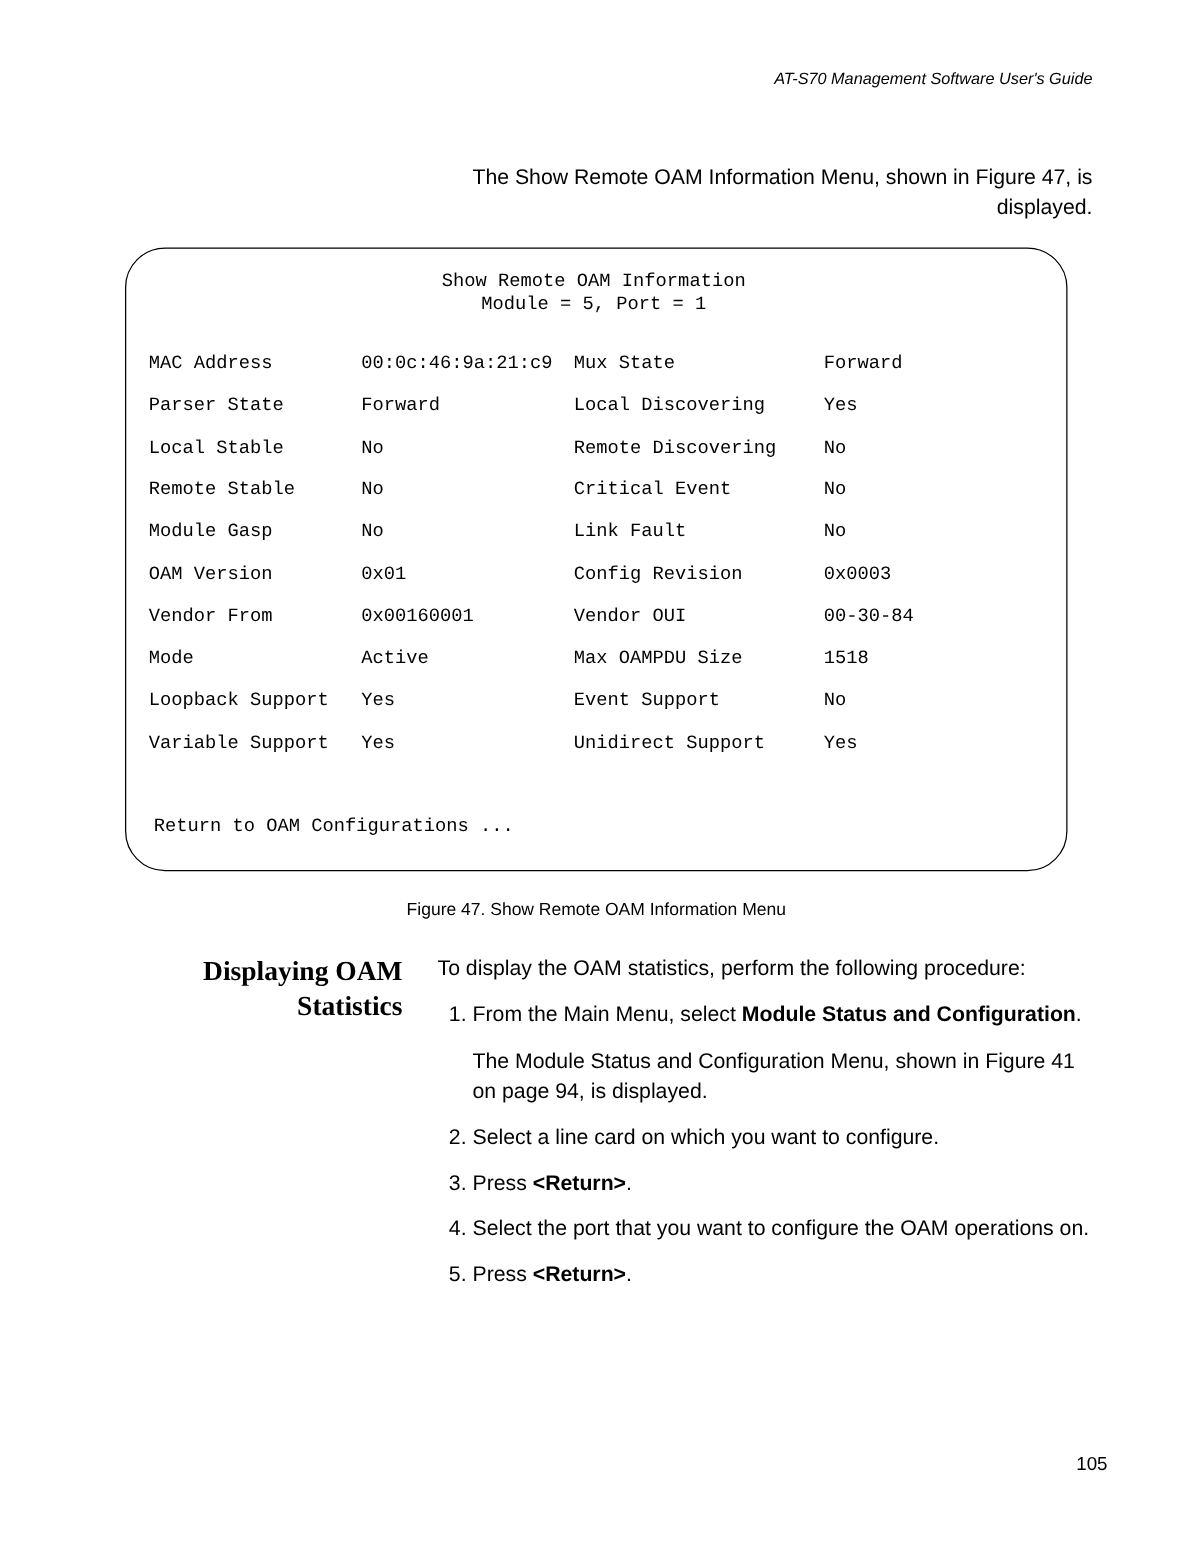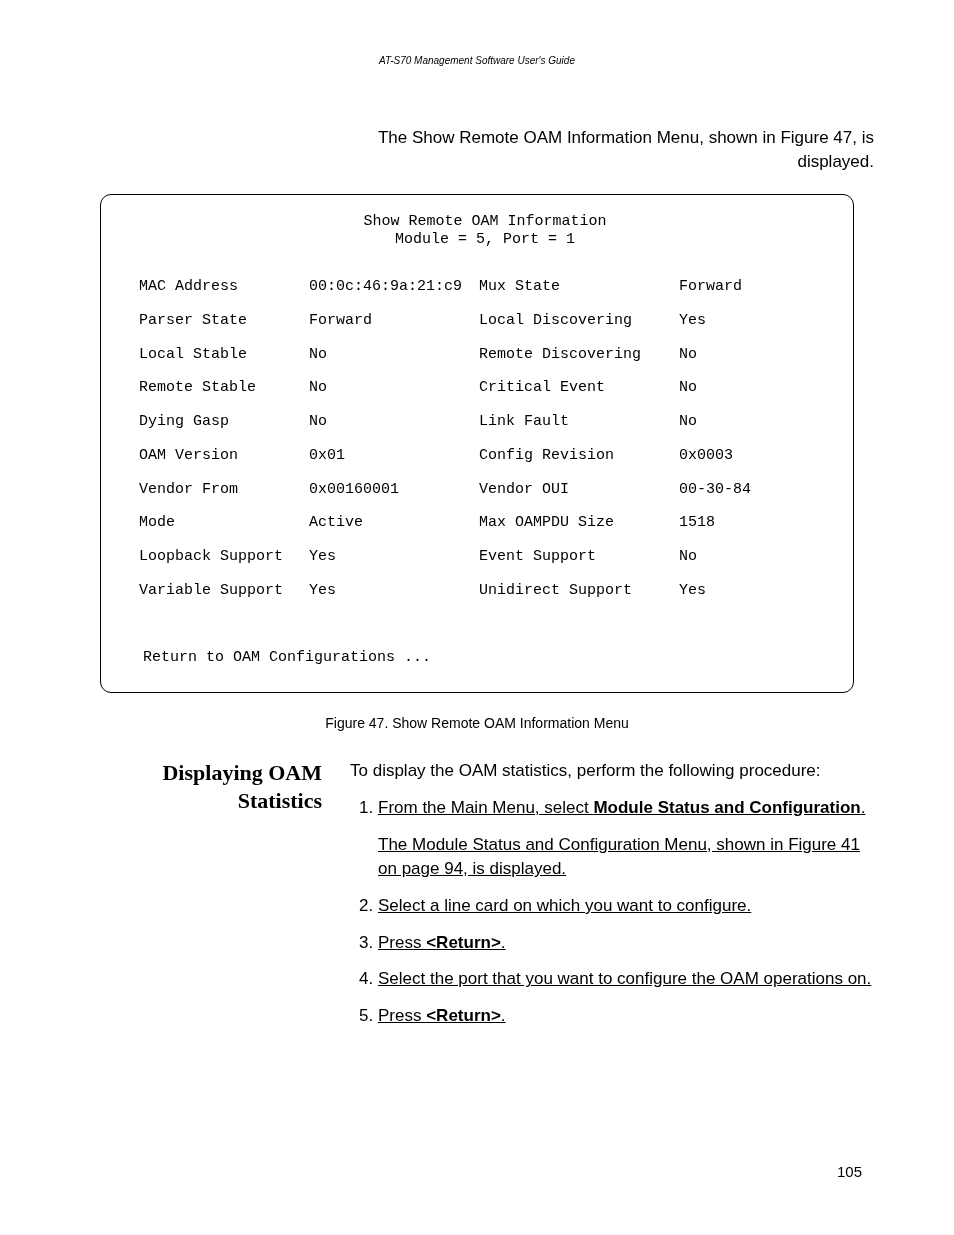--- a/index.html
+++ b/index.html
@@ -6,37 +6,37 @@
     body {
       width: 954px;
       height: 1235px;
       background: #fff;
       font-family: Arial, Helvetica, sans-serif;
       color: #000;
       position: relative;
       padding: 55px 80px 40px 80px;
     }
     .header {
-      text-align: center;
+      text-align: right;
       font-style: italic;
-      font-size: 10px;
+      font-size: 13px;
       margin-bottom: 60px;
     }
     .intro {
       margin-left: 220px;
       font-size: 17px;
       line-height: 1.4;
       margin-bottom: 20px;
       text-align: right;
     }
     .menu-box {
       border: 1.5px solid #000;
-      border-radius: 11px;
+      border-radius: 32px;
       margin: 18px 20px 22px 20px;
-      padding: 18px 22px 25px 38px;
+      padding: 18px 22px 25px 18px;
       font-family: "Lucida Console", Monaco, "Courier New", monospace;
       font-size: 15px;
       line-height: 1.25;
     }
     .menu-title {
       text-align: center;
       margin-bottom: 28px;
     }
     .menu-grid {
       display: grid;
@@ -70,32 +70,31 @@
     }
     .body-col {
       flex: 1;
       font-size: 17px;
       line-height: 1.45;
     }
     .intro-line { margin-bottom: 12px; }
     ol.steps {
       list-style-position: outside;
       padding-left: 28px;
-      text-decoration: underline;
     }
     ol.steps > li { margin-bottom: 12px; }
     .step-note {
       margin-top: 12px;
       margin-bottom: 12px;
     }
     .bold { font-weight: bold; }
     .page-num {
       position: absolute;
       bottom: 55px;
-      right: 92px;
+      right: 68px;
       font-size: 15px;
     }
   </style>
 </head>
 <body>
 
 <div class="header">
   <span>AT-S70 Management Software User's Guide</span>
 </div>
 
@@ -122,21 +121,21 @@
     <span>Local Stable</span>
     <span>No</span>
     <span>Remote Discovering</span>
     <span>No</span>
 
     <span>Remote Stable</span>
     <span>No</span>
     <span>Critical Event</span>
     <span>No</span>
 
-    <span>Dying Gasp</span>
+    <span>Module Gasp</span>
     <span>No</span>
     <span>Link Fault</span>
     <span>No</span>
 
     <span>OAM Version</span>
     <span>0x01</span>
     <span>Config Revision</span>
     <span>0x0003</span>
 
     <span>Vendor From</span>

